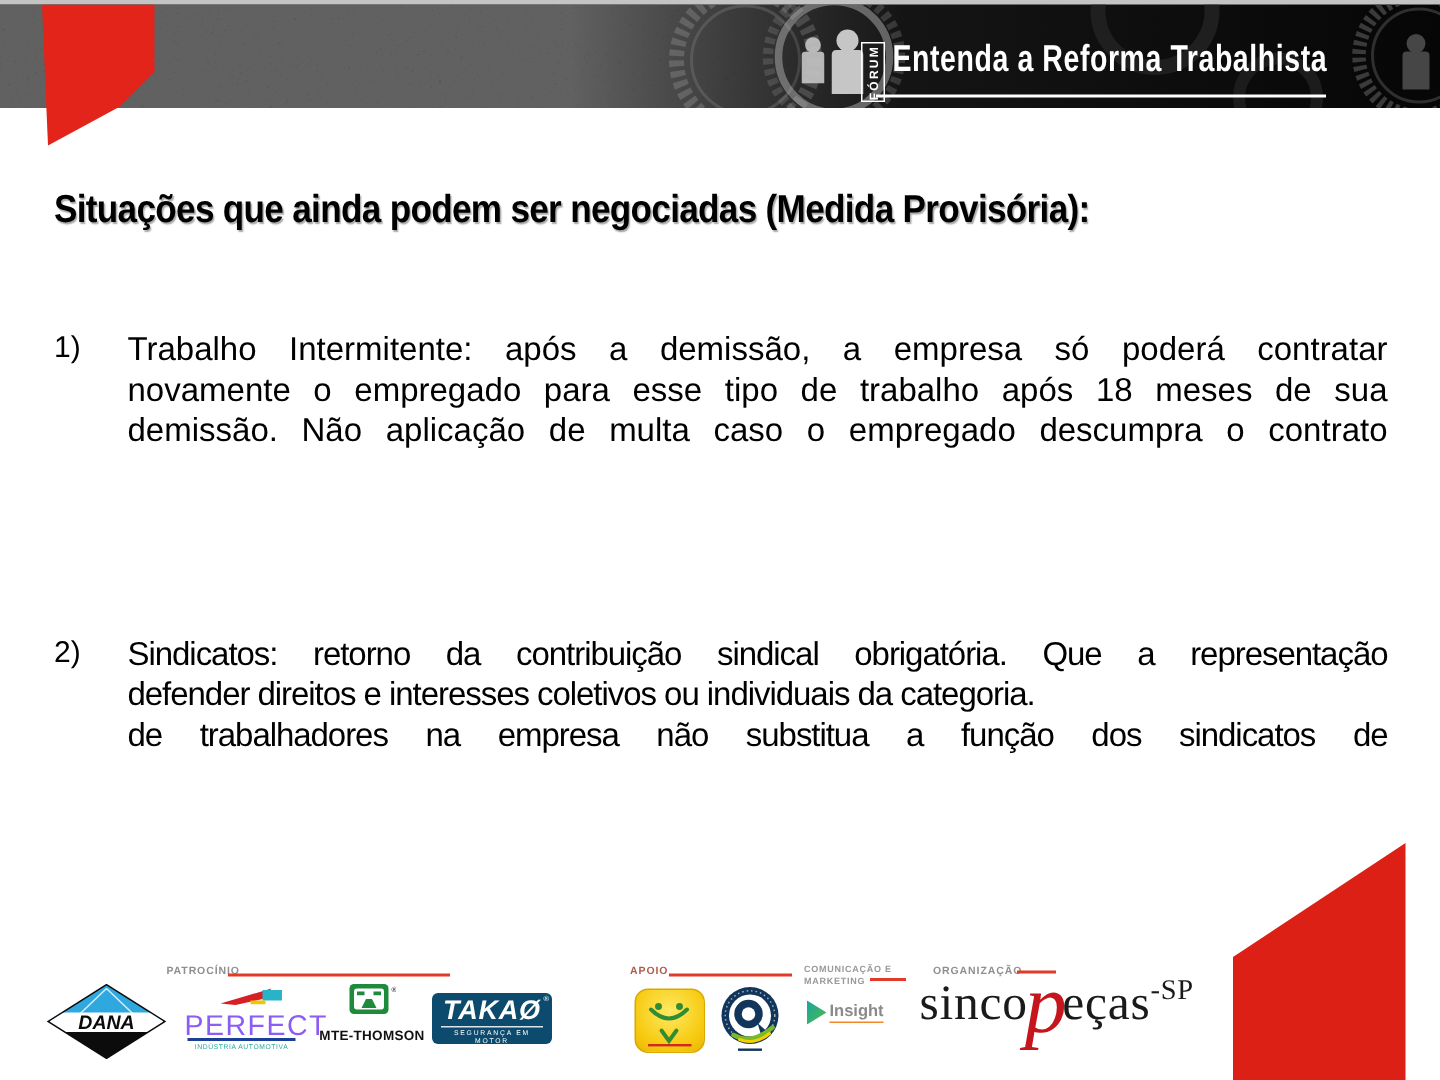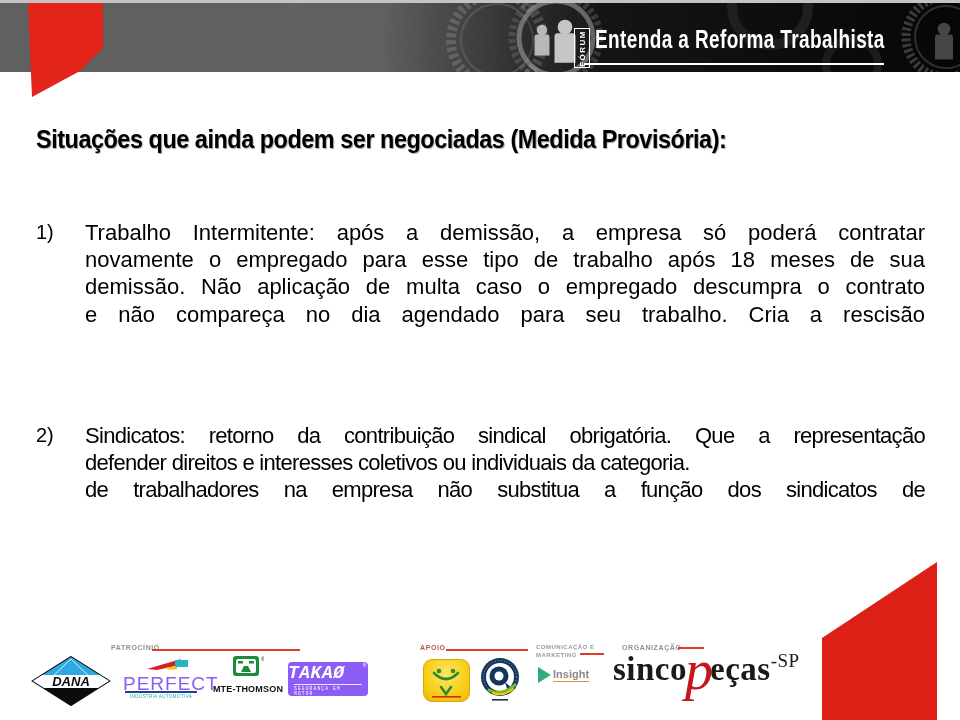--- a/index.html
+++ b/index.html
@@ -42,39 +42,39 @@
   
   .footer-label{position:absolute;font-size:7px;color:#8f8f8f;letter-spacing:0.6px;font-weight:bold;}
   .footer-label.red{color:#b05a4c;}
   .red-line{position:absolute;height:2px;background:#e23a28;}
 
   .logo-block{position:absolute;text-align:center;}
   .perfect-word{color:#8b5cf6;font-weight:normal;font-size:19px;letter-spacing:1px;line-height:13px;}
   .perfect-rule{height:2px;background:#1b3f94;margin:1px 2px 1px 2px;}
   .perfect-sub{font-size:4.5px;color:#2aa9a0;letter-spacing:0.4px;}
   .mte-word{font-size:9px;font-weight:bold;color:#111;letter-spacing:0.2px;margin-top:2px;}
-  .takao-box{position:absolute;left:288px;top:662px;width:80px;height:34px;background:#8b5cf6;
-             border-radius:4px;color:#fff;padding-top:1px;box-sizing:border-box;font-family:Liberation Mono, monospace;}
+  .takao-box{position:absolute;left:288px;top:662px;width:80px;height:34px;background:#0c4a6e;
+             border-radius:4px;color:#fff;text-align:center;padding-top:1px;box-sizing:border-box;}
   .takao-word{font-size:18px;font-weight:bold;font-style:italic;line-height:20px;letter-spacing:0.5px;}
   .takao-sub{font-size:4.5px;letter-spacing:1.2px;border-top:1px solid rgba(255,255,255,0.85);
              margin:1px 6px 0 6px;padding-top:1px;}
   .takao-reg{position:absolute;right:2px;top:1px;font-size:5px;font-style:normal;}
   .yellow-logo{position:absolute;left:423px;top:659px;width:47px;height:43px;border-radius:9px;
                background:radial-gradient(circle at 50% 35%, #ffe961 0%, #f6c90e 70%, #e8b406 100%);
                border:1px solid #d9a804;box-sizing:border-box;}
   .insight{position:absolute;left:538px;top:667px;display:flex;align-items:center;gap:1px;}
   .insight-word{font-size:11px;font-weight:bold;color:#8a8a8a;border-bottom:1.5px solid #f0882a;
                 padding-bottom:1px;}
   .comun-label{position:absolute;left:536px;top:644px;font-size:6px;color:#999;font-weight:bold;
                letter-spacing:0.5px;line-height:7.5px;}
   .comun-label .mini-line{display:inline-block;width:24px;height:1.5px;background:#e23a28;
                           vertical-align:2px;margin-left:3px;}
   .sinco{position:absolute;left:613px;top:651px;font-family:"Liberation Serif", serif;color:#1a1a1a;
          white-space:nowrap;}
-  .sinco .s1,.sinco .s2{font-size:33px;letter-spacing:0.5px;font-weight:bold;}
+  .sinco .s1,.sinco .s2{font-size:33px;letter-spacing:0.5px;}
   .sinco .bigp{font-size:56px;font-style:italic;color:#c4161c;position:relative;top:9px;
                margin:0 -3px 0 -2px;line-height:0;}
   .sinco .sp{font-size:19px;position:relative;top:-13px;letter-spacing:0.5px;}
 </style>
 </head>
 <body>
 
 <div class="slide">
 
   <div class="top-strip"></div>
@@ -135,21 +135,20 @@
   </svg>
 
   <div class="heading">Situações que ainda podem ser negociadas (Medida Provisória):</div>
 
   <div class="list-item item-1">
     <div class="num">1)</div>
     <div class="lines">
       <div class="line">Trabalho Intermitente: após a demissão, a empresa só poderá contratar</div>
       <div class="line">novamente o empregado para esse tipo de trabalho após 18 meses de sua</div>
       <div class="line">demissão. Não aplicação de multa caso o empregado descumpra o contrato</div>
-      <div class="line">e não compareça no dia agendado para seu trabalho. Cria a rescisão</div>
     </div>
   </div>
 
   <div class="list-item item-2">
     <div class="num">2)</div>
     <div class="lines">
       <div class="line">Sindicatos: retorno da contribuição sindical obrigatória. Que a representação</div>
       <div class="line last">defender direitos e interesses coletivos ou individuais da categoria.</div>
       <div class="line">de trabalhadores na empresa não substitua a função dos sindicatos de</div>
     </div>

